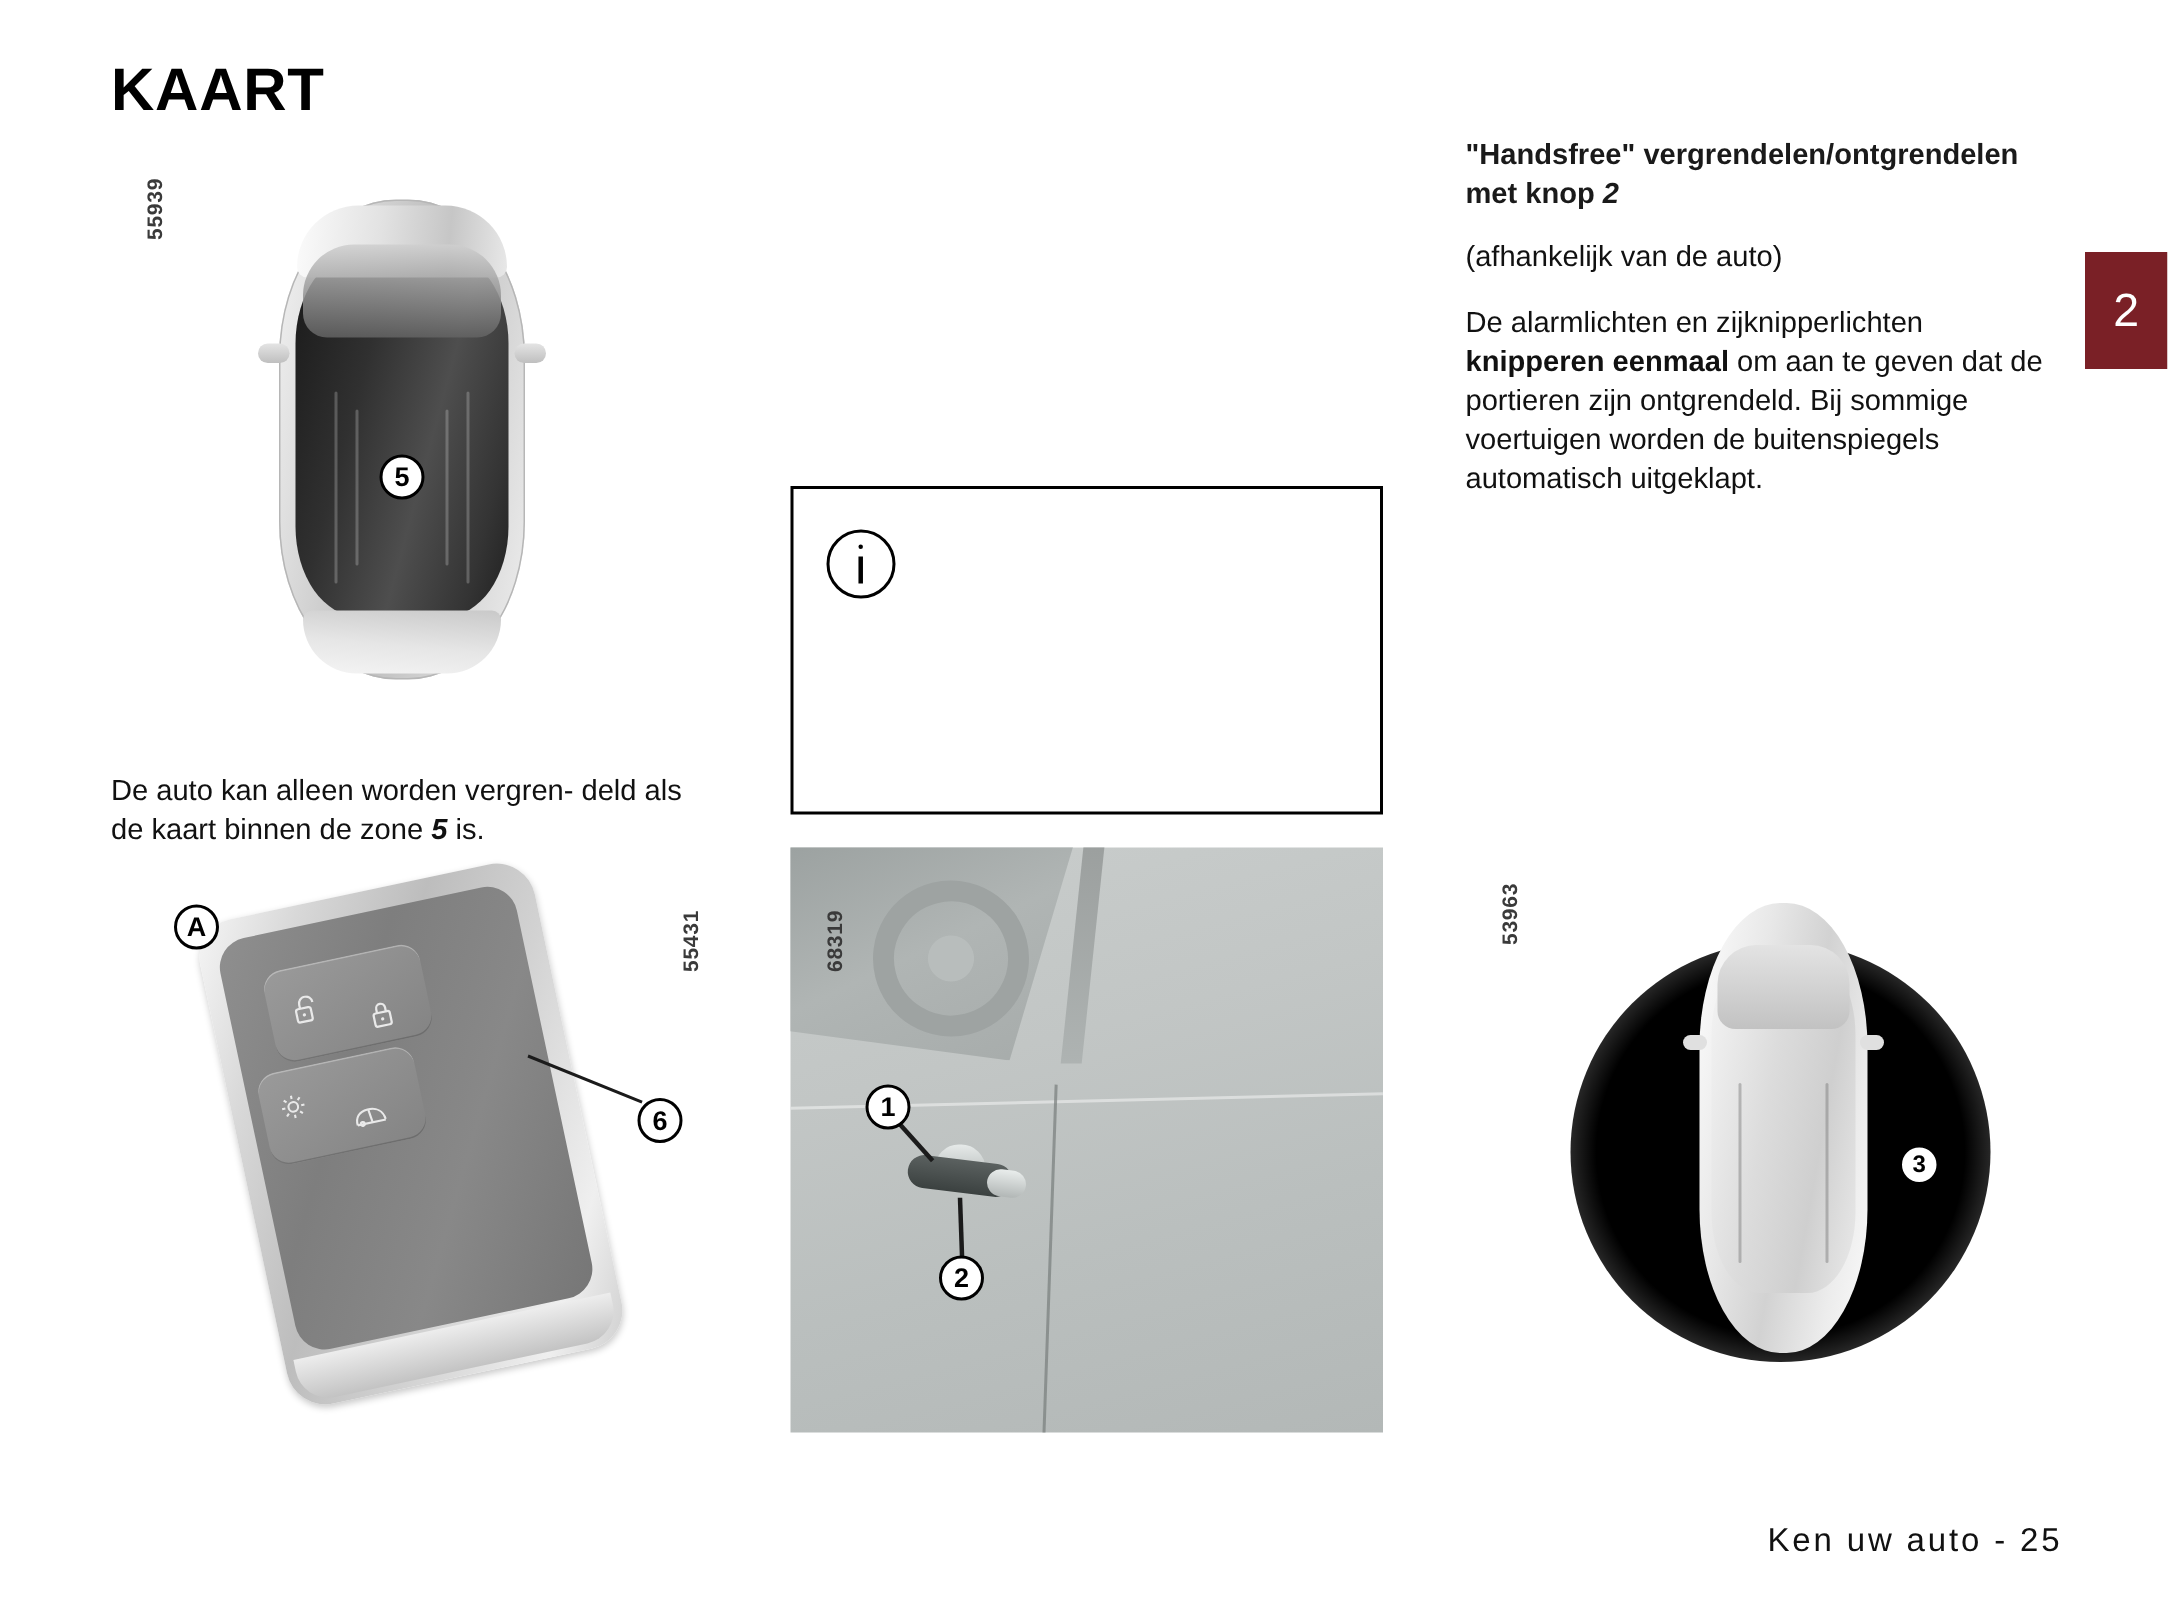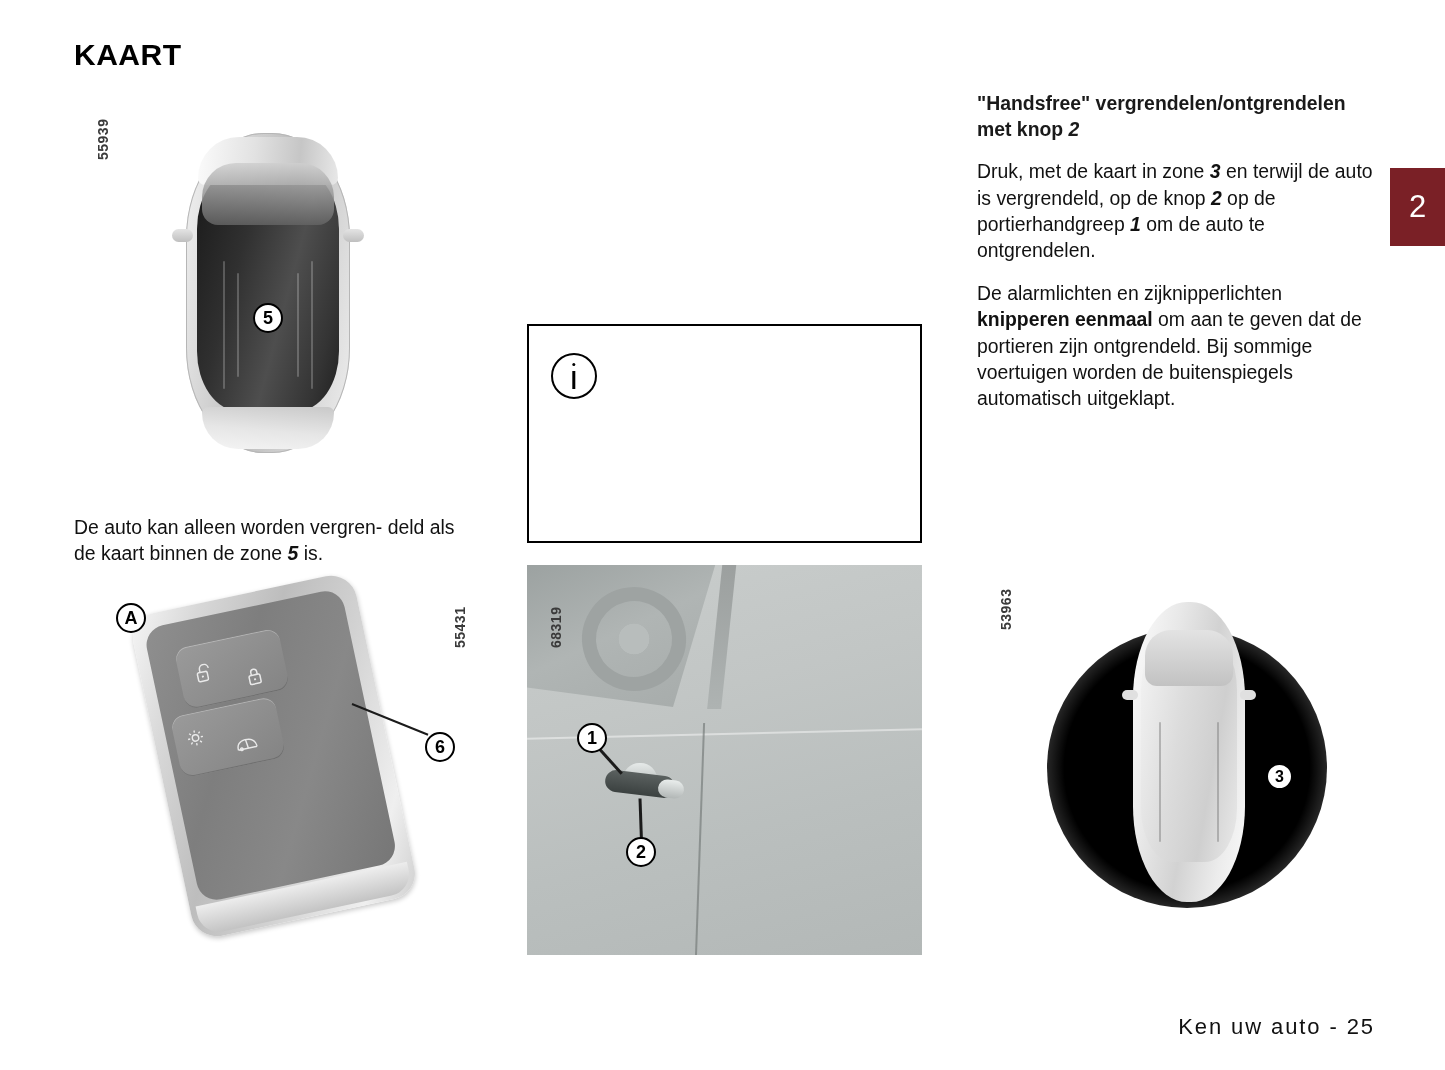--- a/index.html
+++ b/index.html
@@ -31,21 +31,21 @@
     align-items: center;
     justify-content: center;
     letter-spacing: 0;
   }
 
   
   .page-title {
     position: absolute;
     left: 74px;
     top: 38px;
-    font-size: 30px;
+    font-size: 40px;
     font-weight: bold;
     letter-spacing: 0.5px;
     color: #000;
   }
 
   
   .col {
     position: absolute;
     top: 90px;
   }
@@ -489,21 +489,21 @@
   <div class="handle-bar"></div>
   <div class="handle-tip"></div>
   <div class="leader" style="left:72px; top:182px; width:34px; height:3px; transform:rotate(48deg); transform-origin:left center;"></div>
   <div class="callout" style="left:50px; top:158px;">1</div>
   <div class="leader" style="left:113px; top:232px; width:48px; height:3px; transform:rotate(88deg); transform-origin:left center;"></div>
   <div class="callout" style="left:99px; top:272px;">2</div>
 </div>
 
 <div class="col col-right">
   <h2 class="sub"><span>"Handsfree" vergrendelen/ontgrendelen met knop </span><span class="bi">2</span></h2>
-  <p class="body"><span>Druk, met de kaart in zone </span><span class="bi">3</span><span> en terwijl de auto is vergrendeld, op de knop </span><span class="bi">2</span><span> op de portierhandgreep </span><span class="bi">1</span><span> om de auto te ontgrendelen.</span></p>
+  <p class="body">(afhankelijk van de auto)</p>
   <p class="body"><span>De alarmlichten en zijknipperlichten </span><span class="b">knipperen eenmaal</span><span> om aan te geven dat de portieren zijn ontgrendeld. Bij sommige voertuigen worden de buitenspiegels automatisch uitgeklapt.</span></p>
 </div>
 
 <div class="fig-ref" style="left:998px; top:630px;">53963</div>
 
 <div id="fig-zone">
   <div class="zone-blob"></div>
   <div class="zone-car">
     <div class="zc-body"></div>
     <div class="zc-roof">

